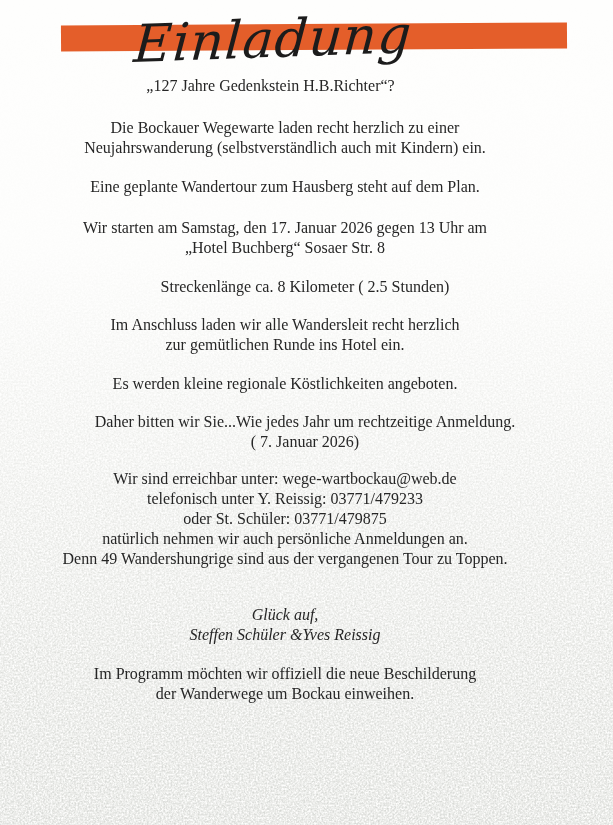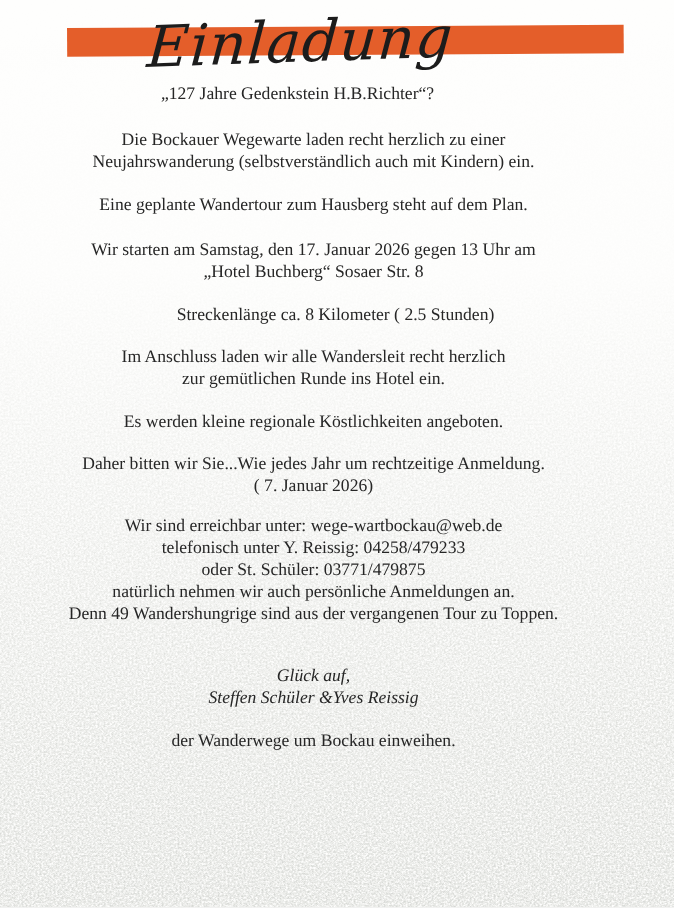--- a/index.html
+++ b/index.html
@@ -43,21 +43,21 @@
   }
   .para{
     position:absolute;left:0;width:570px;
     text-align:center;
     font-size:16px;line-height:20px;
     z-index:2;
   }
   .para .line{white-space:nowrap;}
   
   .p0{top:118px;} .p1{top:177px;} .p2{top:218px;} .p3{top:277px;margin-left:20px;}
-  .p4{top:315px;} .p5{top:374px;} .p6{top:412px;} .p7{top:469px;}
+  .p4{top:315px;} .p5{top:374px;} .p6{top:412px;padding-left:20px;} .p7{top:469px;}
   .p8{top:605px;font-style:italic;} .p9{top:664px;}
 </style>
 </head>
 <body>
 
 <div class="page">
 
   <svg class="texture" width="613" height="825" viewBox="0 0 613 825" xmlns="http://www.w3.org/2000/svg">
     <defs>
       <filter id="grain" x="0" y="0" width="100%" height="100%">
@@ -115,28 +115,29 @@
     <div class="line">Es werden kleine regionale Köstlichkeiten angeboten.</div>
   </div>
 
   <div class="para p6">
     <div class="line">Daher bitten wir Sie...Wie jedes Jahr um rechtzeitige Anmeldung.</div>
     <div class="line">( 7. Januar 2026)</div>
   </div>
 
   <div class="para p7">
     <div class="line">Wir sind erreichbar unter: wege-wartbockau@web.de</div>
-    <div class="line">telefonisch unter Y. Reissig: 04258/479233</div>
+    <div class="line">telefonisch unter Y. Reissig: 03771/479233</div>
     <div class="line">oder St. Schüler: 03771/479875</div>
     <div class="line">natürlich nehmen wir auch persönliche Anmeldungen an.</div>
     <div class="line">Denn 49 Wandershungrige sind aus der vergangenen Tour zu Toppen.</div>
   </div>
 
   <div class="para p8">
     <div class="line">Glück auf,</div>
     <div class="line">Steffen Schüler &amp;Yves Reissig</div>
   </div>
 
   <div class="para p9">
+    <div class="line">Im Programm möchten wir offiziell die neue Beschilderung</div>
     <div class="line">der Wanderwege um Bockau einweihen.</div>
   </div>
 
 </div>
 
 </body></html>

